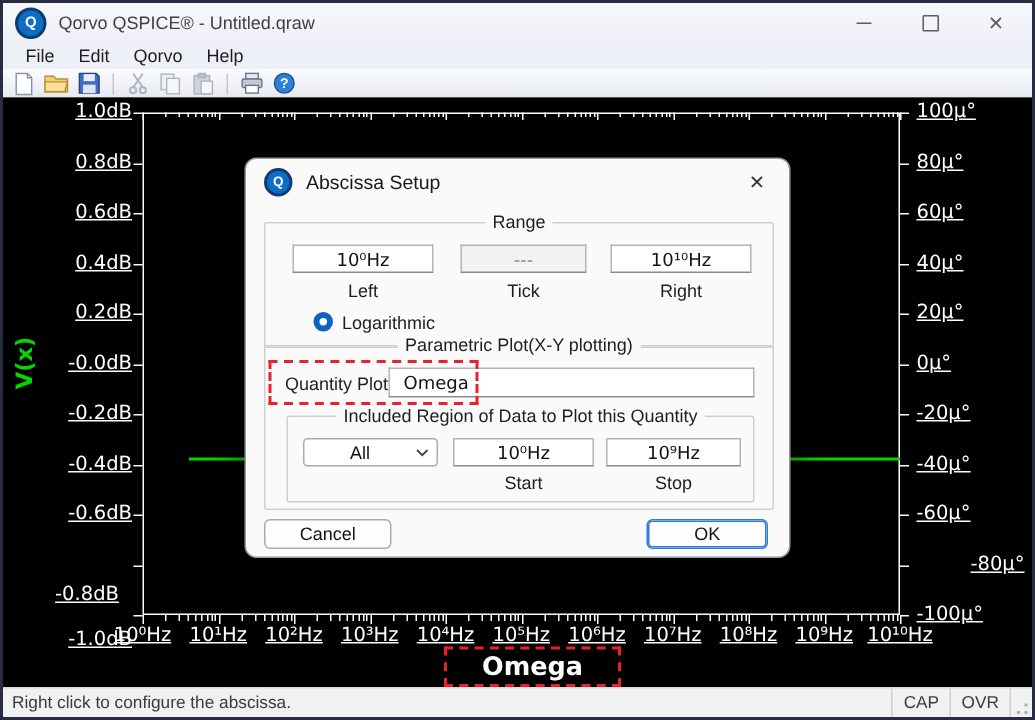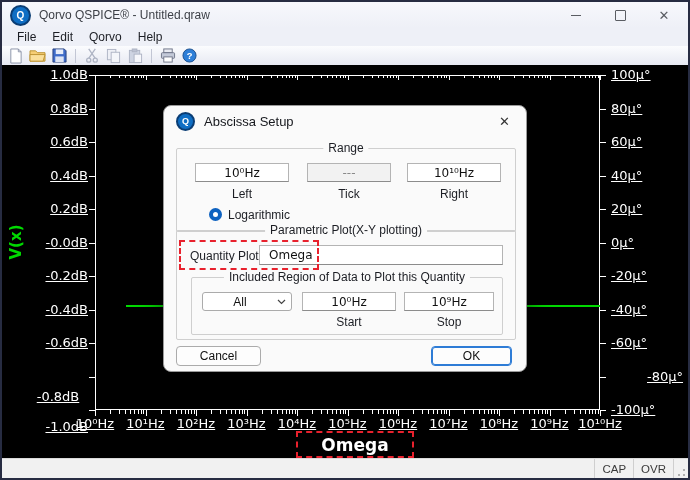--- a/index.html
+++ b/index.html
@@ -441,20 +441,21 @@
         <div class="flab" style="left:110px;top:37px;width:94px;">Start</div>
         <div class="flab" style="left:212px;top:37px;width:90px;">Stop</div>
       </div>
     </div>
 
     <div class="btnw" style="left:12px;top:240px;width:85px;">Cancel</div>
     <div class="btnw default" style="left:267px;top:240px;width:81px;">OK</div>
   </div>
 
   <div class="statusbar">
+    <span class="msg">Right click to configure the abscissa.</span>
     <span class="right">
       <span class="ssep"></span>
       <span class="scell">CAP</span>
       <span class="ssep"></span>
       <span class="scell">OVR</span>
       <span class="ssep"></span>
       <span class="grip">
         <i style="left:9px;top:9px"></i>
           <i style="left:9px;top:4px"></i>
           <i style="left:4px;top:9px"></i>

